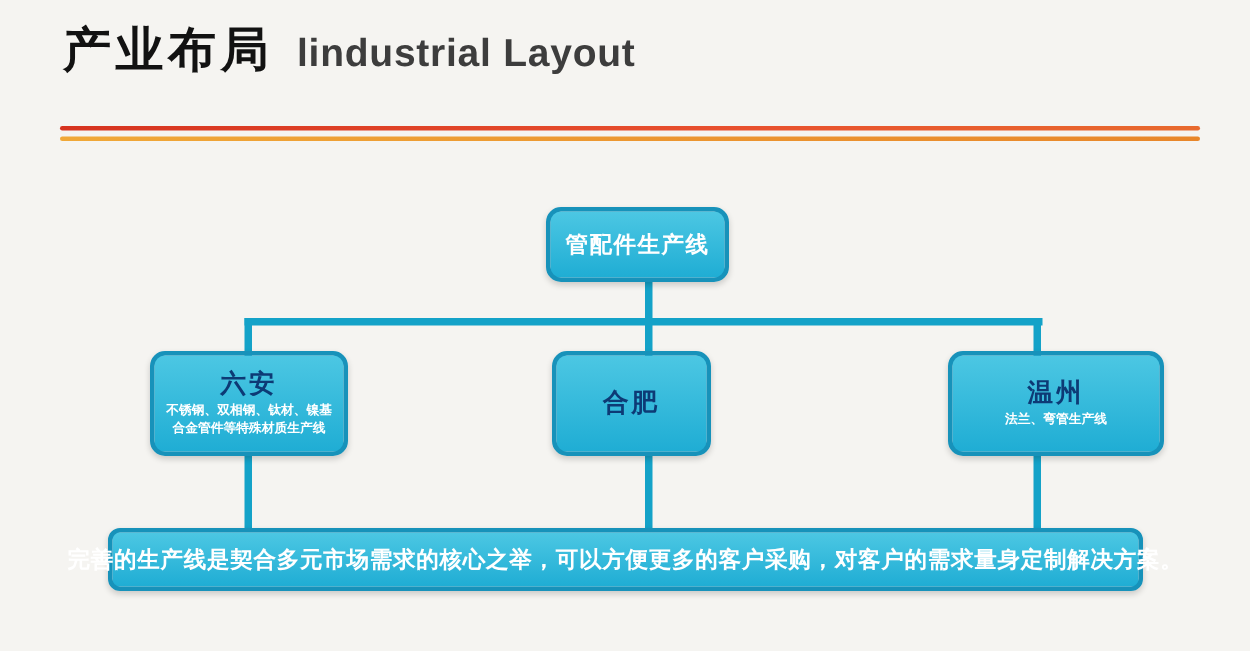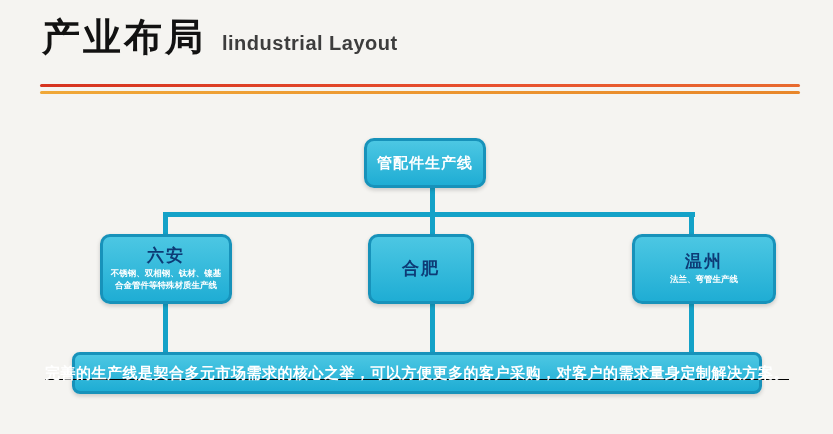--- a/index.html
+++ b/index.html
@@ -14,22 +14,22 @@
     --accent-red:#e23a26;
     --accent-orange:#ef9c2e;
   }
   html,body{margin:0;padding:0;}
   body{
     width:833px;height:434px;position:relative;overflow:hidden;
     background:var(--bg);
     font-family:"Liberation Sans","DejaVu Sans",sans-serif;
   }
   .header{position:absolute;left:42px;top:12px;display:flex;align-items:baseline;gap:16px;white-space:nowrap;}
-  .title-zh{font-size:38px;font-weight:bold;color:var(--title-text);letter-spacing:3px;}
-  .title-en{font-size:20px;font-weight:bold;color:var(--subtitle-text);letter-spacing:0.5px;}
+  .title-zh{font-size:32px;font-weight:bold;color:var(--title-text);letter-spacing:3px;}
+  .title-en{font-size:26px;font-weight:bold;color:var(--subtitle-text);letter-spacing:0.5px;}
   .rule{position:absolute;left:40px;width:760px;height:3px;border-radius:3px;}
   .rule-red{top:84px;background:linear-gradient(90deg,#d6331f,#e8502e 60%,#e86a2e);}
   .rule-orange{top:91px;background:linear-gradient(90deg,#f0a838,#e8862a);}
 
   .node{
     position:absolute;box-sizing:border-box;
     background:linear-gradient(180deg,var(--box-fill-top),var(--box-fill-bottom));
     border:3px solid var(--box-border);
     border-radius:10px;
     box-shadow:0 2px 4px rgba(0,0,0,.18);
@@ -44,21 +44,21 @@
   .child-wenzhou{width:144px;}
   .child-title{color:var(--child-title);font-weight:bold;font-size:17px;line-height:1.15;letter-spacing:2px;}
   .child-desc{color:#fff;font-weight:bold;font-size:8.5px;line-height:1.4;margin-top:3px;}
 
   .footer-bar{
     position:absolute;left:72px;top:352px;width:690px;height:42px;box-sizing:border-box;
     background:linear-gradient(180deg,var(--box-fill-top),var(--box-fill-bottom));
     border:3px solid var(--box-border);
     border-radius:8px;
     box-shadow:0 2px 4px rgba(0,0,0,.18);
-    display:flex;align-items:center;justify-content:center;text-decoration:underline;
+    display:flex;align-items:center;justify-content:center;
   }
   .footer-text{color:#fff;font-weight:bold;font-size:15px;letter-spacing:0.5px;white-space:nowrap;}
 
   .connector{position:absolute;background:var(--line);}
   .c-root-v{left:430px;top:186px;width:5px;height:30px;}
   .c-h{left:163px;top:212px;width:532px;height:5px;}
   .c-v1{left:163px;top:212px;width:5px;height:26px;}
   .c-v2{left:430px;top:212px;width:5px;height:26px;}
   .c-v3{left:689px;top:212px;width:5px;height:26px;}
   .c-d1{left:163px;top:302px;width:5px;height:52px;}

